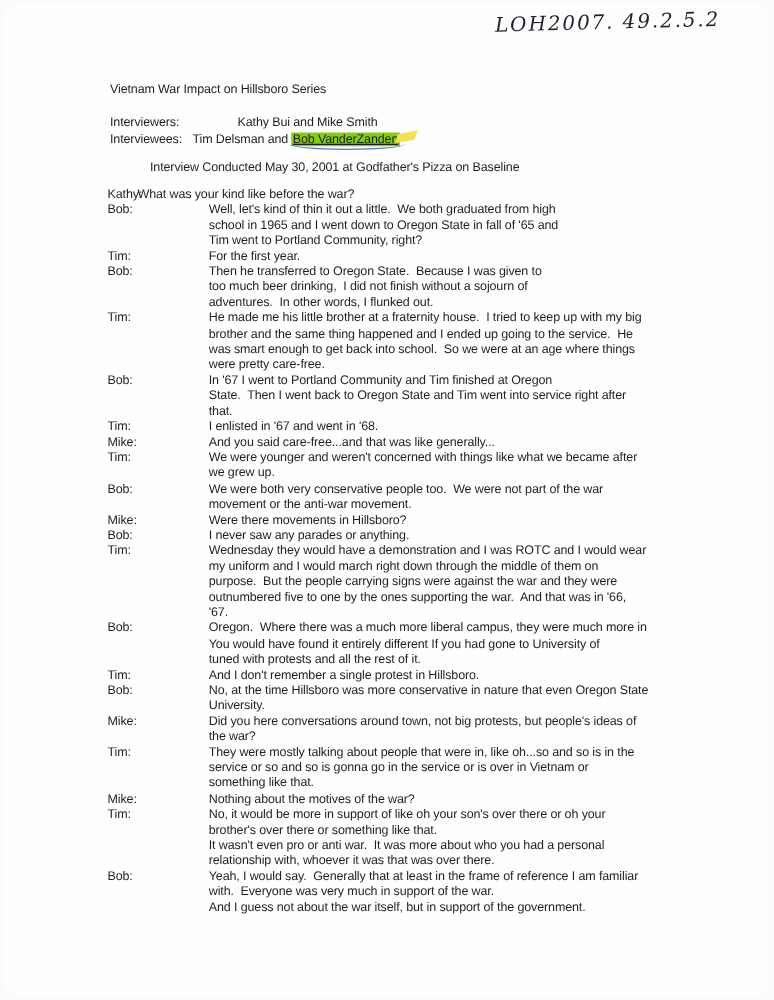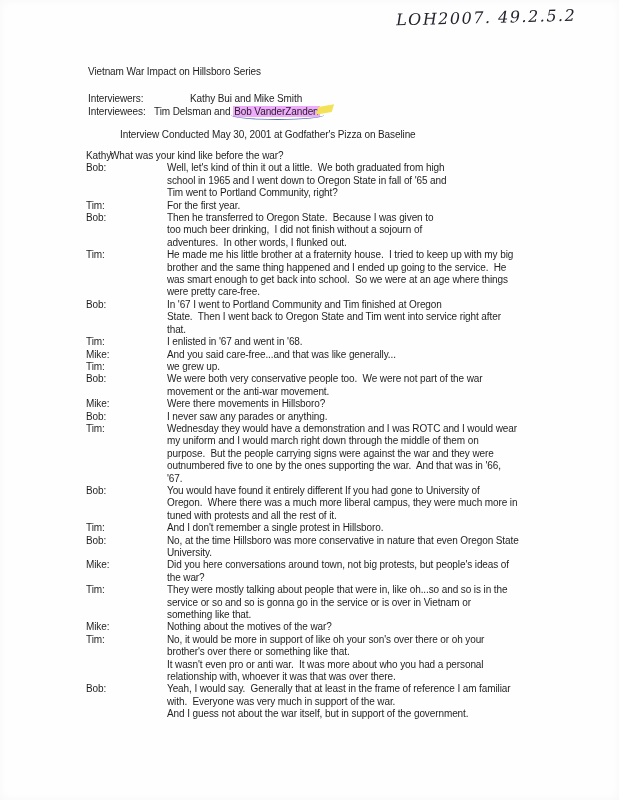--- a/index.html
+++ b/index.html
@@ -56,22 +56,23 @@
     position: absolute;
     left: 88px;
     top: 128.5px;
     font-size: 10px;
     letter-spacing: -0.1px;
     white-space: pre;
     padding-left: 32px;
   }
   .hl {
     position: relative;
-    background: #f0abfc;
+    background: #84cc16;
     padding: 0 1px;
+    text-decoration: underline;
   }
   .hl::before {               
     content: "";
     position: absolute;
     right: -13px;
     top: 0px;
     width: 16px;
     height: 7px;
     background: #f3e257;
     transform: rotate(-10deg) skewX(-28deg);
@@ -182,20 +183,21 @@
       </div>
       <div class="drow">
         <span class="speaker">Mike:</span>
         <div class="lines">
           <div class="line">And you said care-free...and that was like generally...</div>
         </div>
       </div>
       <div class="drow">
         <span class="speaker">Tim:</span>
         <div class="lines">
+          <div class="line">We were younger and weren't concerned with things like what we became after</div>
           <div class="line">we grew up.</div>
         </div>
       </div>
       <div class="drow">
         <span class="speaker">Bob:</span>
         <div class="lines">
           <div class="line">We were both very conservative people too.  We were not part of the war</div>
           <div class="line">movement or the anti-war movement.</div>
         </div>
       </div>
@@ -217,22 +219,22 @@
           <div class="line">Wednesday they would have a demonstration and I was ROTC and I would wear</div>
           <div class="line">my uniform and I would march right down through the middle of them on</div>
           <div class="line">purpose.  But the people carrying signs were against the war and they were</div>
           <div class="line">outnumbered five to one by the ones supporting the war.  And that was in '66,</div>
           <div class="line">'67.</div>
         </div>
       </div>
       <div class="drow">
         <span class="speaker">Bob:</span>
         <div class="lines">
+          <div class="line">Oregon.  Where there was a much more liberal campus, they were much more in</div>
           <div class="line">You would have found it entirely different If you had gone to University of</div>
-          <div class="line">Oregon.  Where there was a much more liberal campus, they were much more in</div>
           <div class="line">tuned with protests and all the rest of it.</div>
         </div>
       </div>
       <div class="drow">
         <span class="speaker">Tim:</span>
         <div class="lines">
           <div class="line">And I don't remember a single protest in Hillsboro.</div>
         </div>
       </div>
       <div class="drow">

